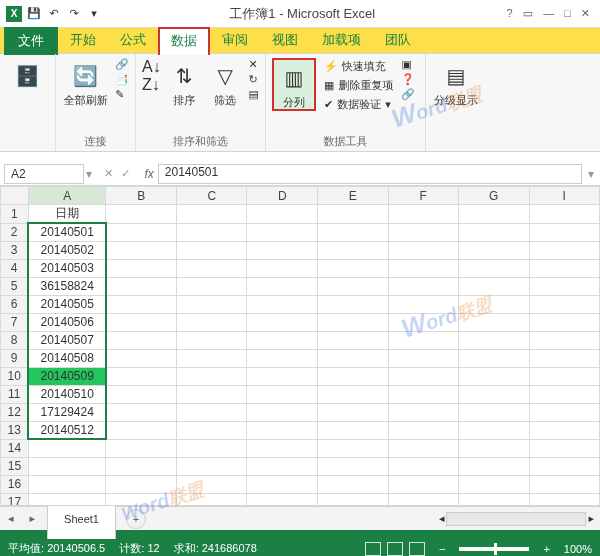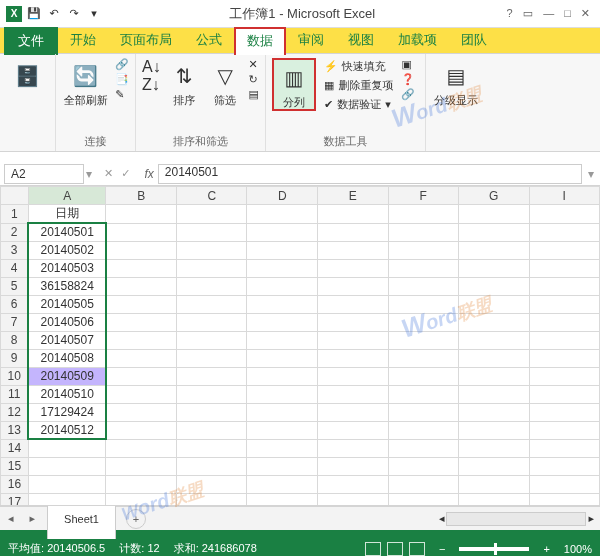--- a/index.html
+++ b/index.html
@@ -82,21 +82,20 @@
     <span>▭</span>
     <span>—</span>
     <span>□</span>
     <span>✕</span>
   </div>
 </div>
 
 <div class="tabs">
   <div class="tab file">文件</div>
   <div class="tab">开始</div>
-  <div class="tab">页面布局</div>
   <div class="tab">公式</div>
   <div class="tab active">数据</div>
   <div class="tab">审阅</div>
   <div class="tab">视图</div>
   <div class="tab">加载项</div>
   <div class="tab">团队</div>
 </div>
 
 <div class="ribbon">
   <div class="group" style="width:56px;">
@@ -309,21 +308,21 @@
           <td></td>
           <td></td>
           <td></td>
           <td></td>
           <td></td>
           <td></td>
           <td></td>
         </tr>
         <tr>
           <th class="rowhdr">10</th>
-          <td class="datacell sel-range" style="outline: none; background: #c4b5fd; border-left: 2px solid rgb(26, 128, 67); border-right: 2px solid rgb(26, 128, 67);">20140509</td>
+          <td class="datacell sel-range" style="outline: none; background: #22c55e; border-left: 2px solid rgb(26, 128, 67); border-right: 2px solid rgb(26, 128, 67);">20140509</td>
           <td></td>
           <td></td>
           <td></td>
           <td></td>
           <td></td>
           <td></td>
           <td></td>
         </tr>
         <tr>
           <th class="rowhdr">11</th>

